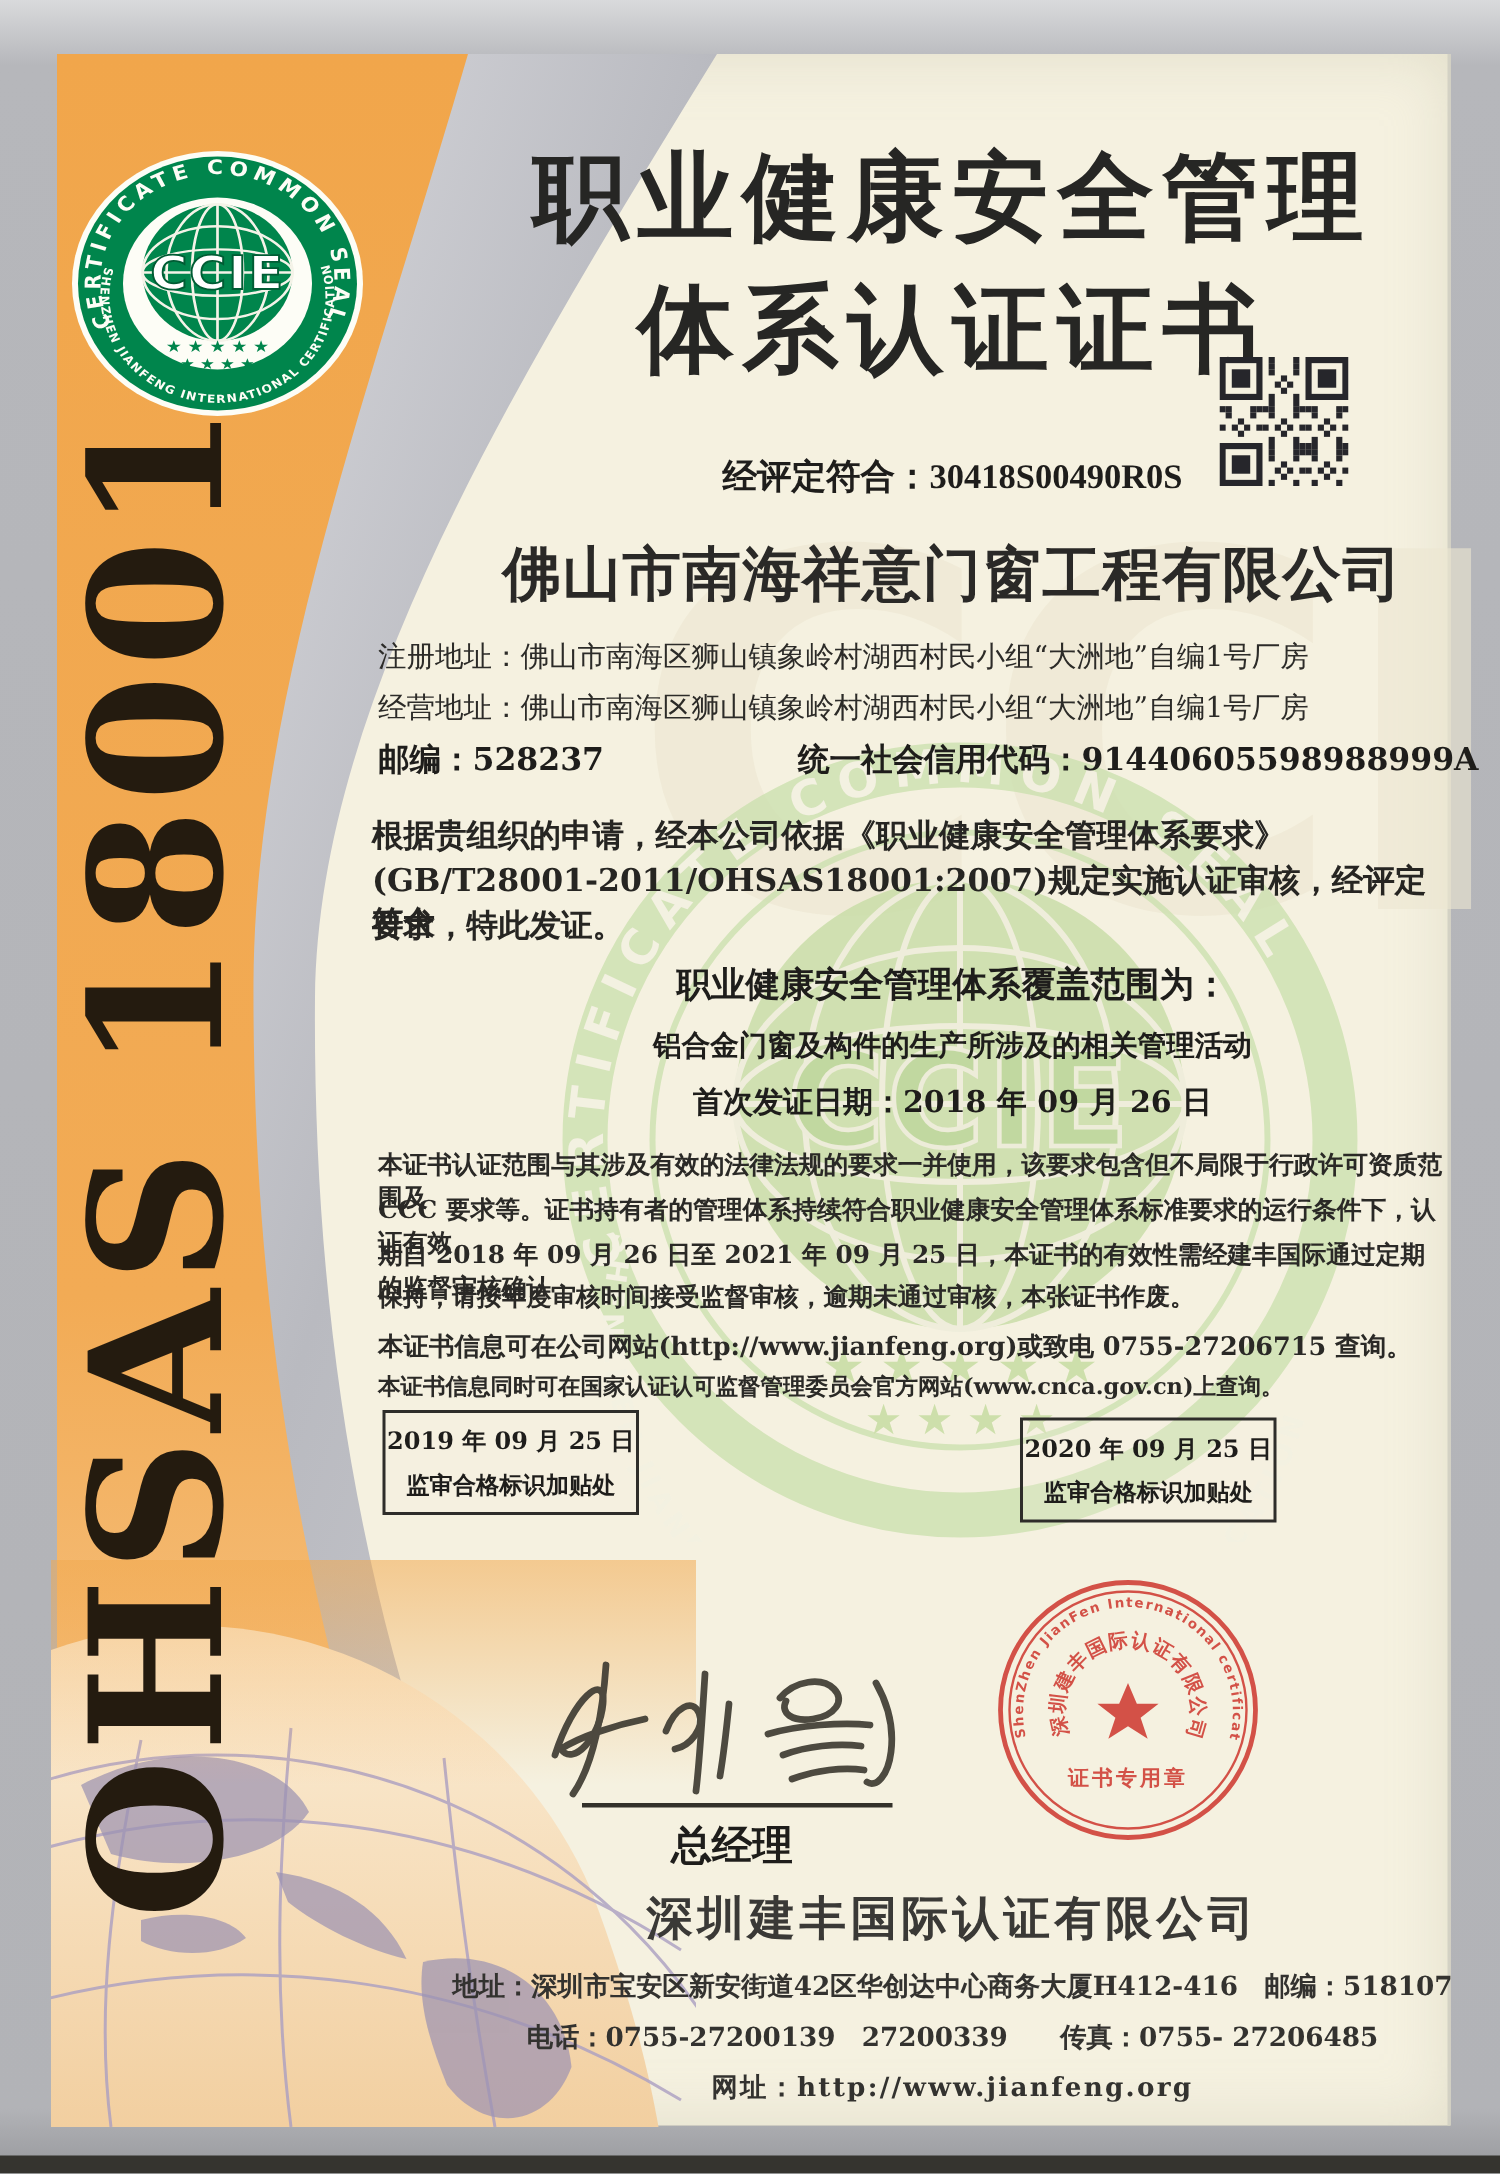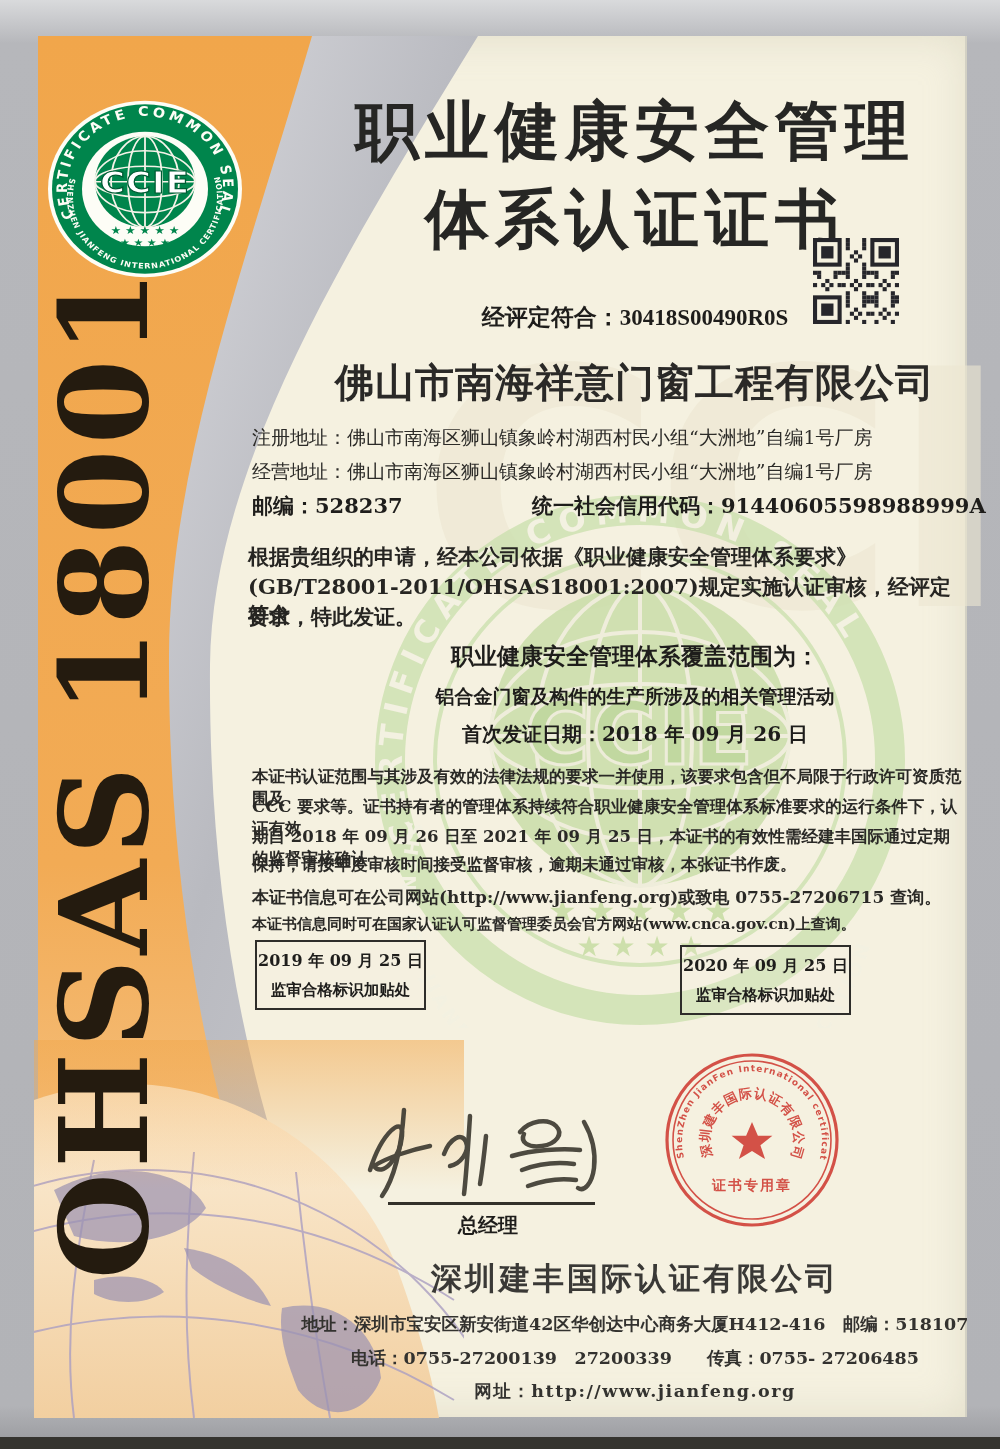--- a/index.html
+++ b/index.html
@@ -30,21 +30,21 @@
   .audit-box{width:171px;height:70px;border:2px solid #2e2d2a;text-align:center;
              padding-top:9px;box-sizing:border-box;background:rgba(245,241,224,.2);}
   .audit-box .d{font-size:16px;font-weight:bold;}
   .audit-box .t{font-size:15.5px;font-weight:bold;margin-top:8px;}
   .issuer-name{font-size:31px;font-weight:bold;font-family:"DejaVu Sans","Liberation Sans",sans-serif;
                letter-spacing:3px;color:#3a3936;}
   .issuer-line{font-size:17.5px;font-weight:bold;color:#33322f;}
   .ohsas{left:104px;top:772px;transform:translate(-50%,-50%) rotate(-90deg);
          font-size:122px;font-weight:bold;letter-spacing:5px;color:#241b0f;white-space:nowrap;z-index:4;}
   .sig-underline{left:388px;top:1202px;width:207px;height:3px;background:#33312a;z-index:5;}
-  .signer{left:408px;top:1212px;width:160px;text-align:center;font-size:20px;font-weight:600;z-index:5;}
+  .signer{left:408px;top:1212px;width:160px;text-align:center;font-size:27px;font-weight:600;z-index:5;}
   svg text{font-family:"DejaVu Sans","Liberation Sans",sans-serif;}
 </style>
 </head>
 <body>
 
 <div id="cert">
 
   <div class="abs page"></div>
   <div class="abs right-edge-line"></div>
 

